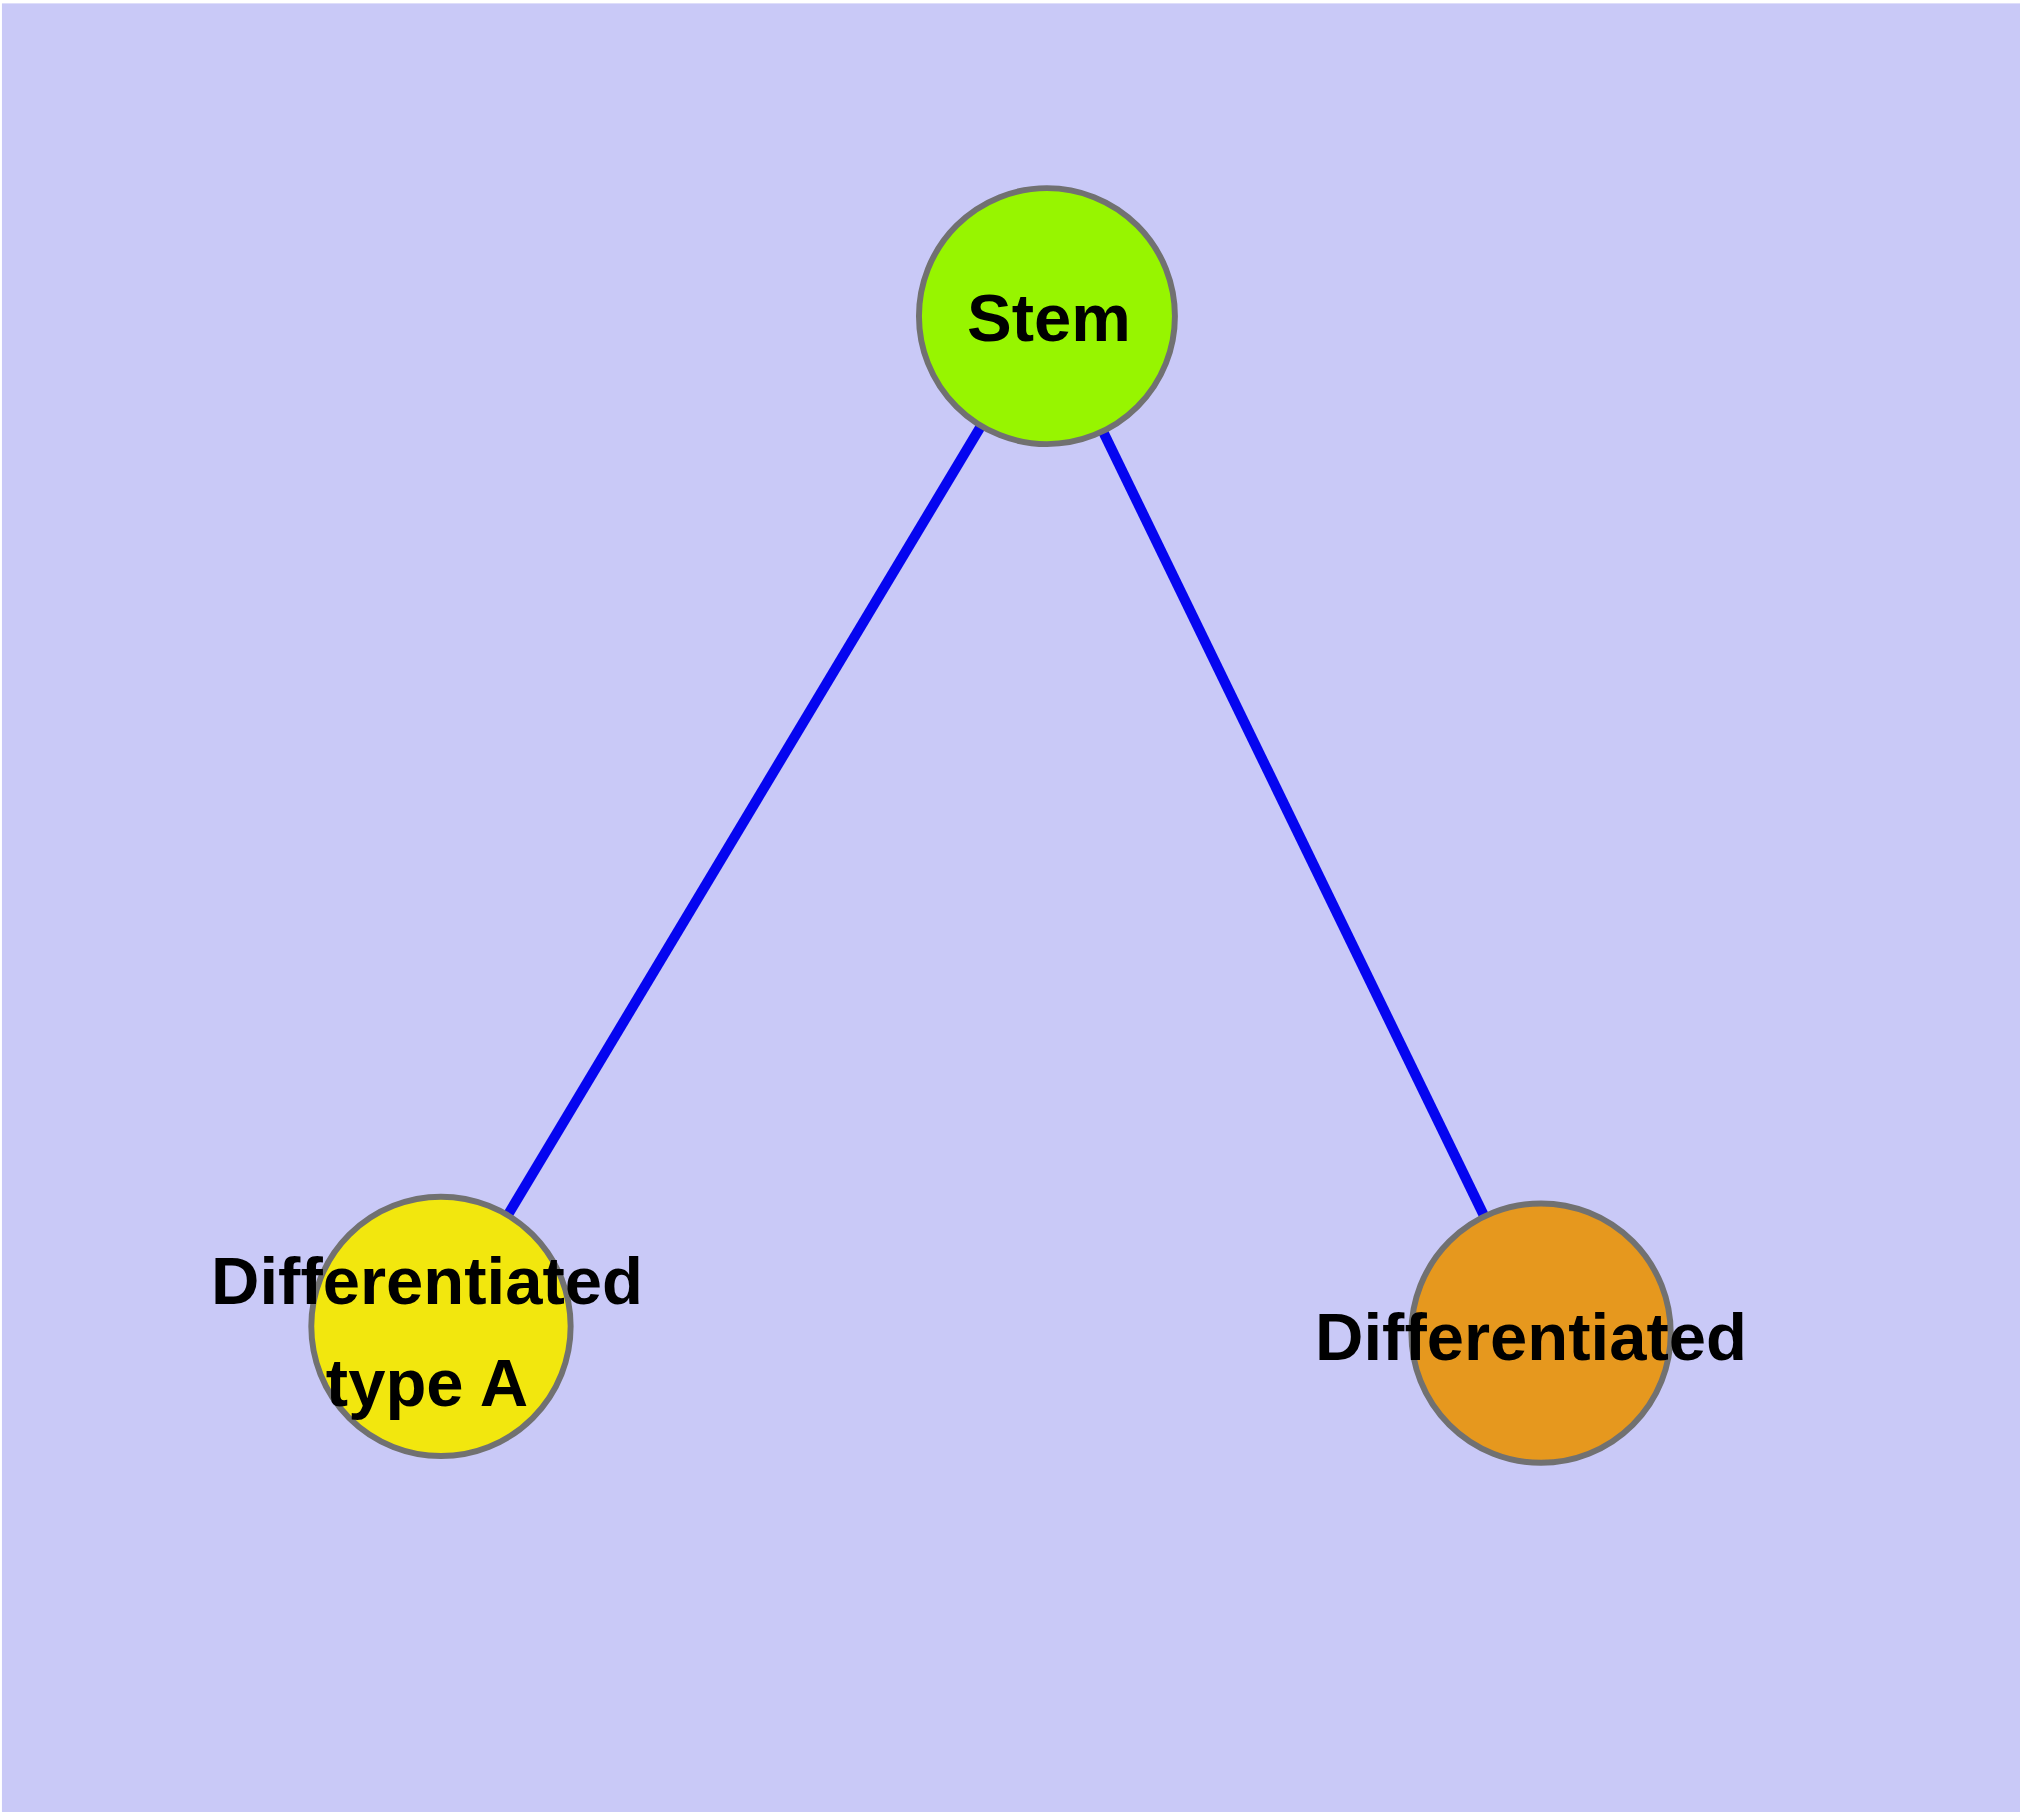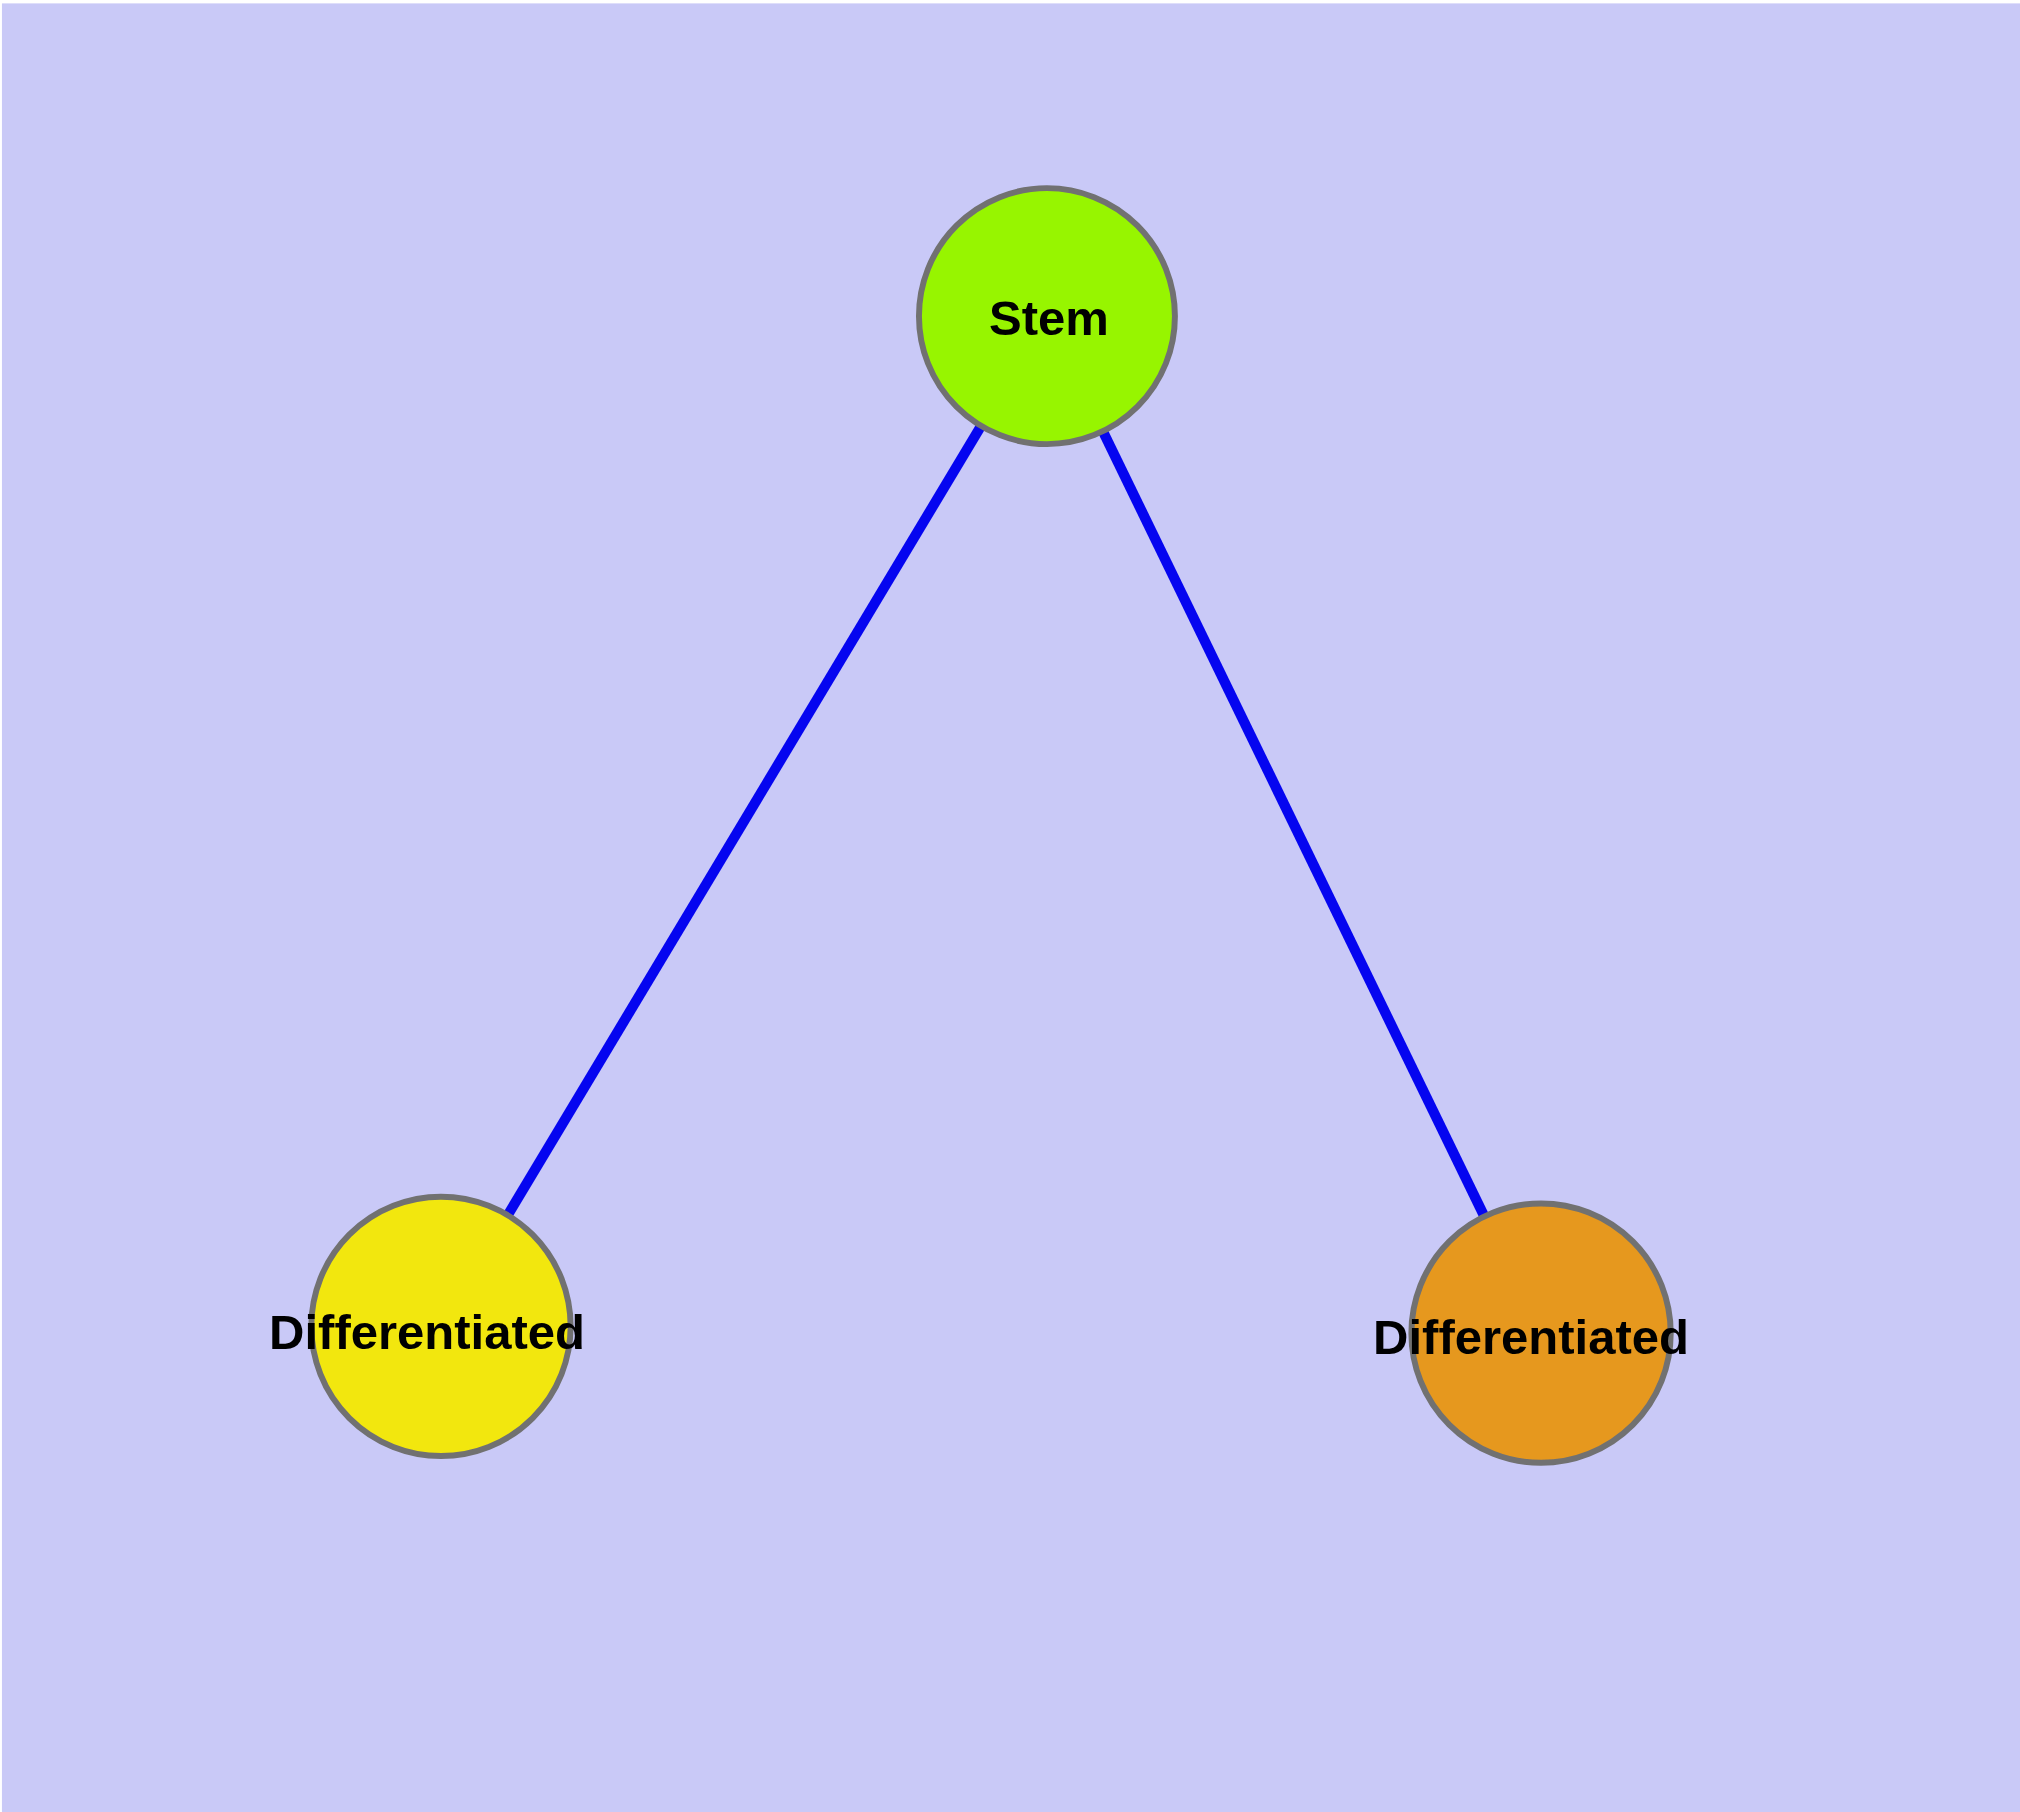--- a/index.html
+++ b/index.html
@@ -21,21 +21,21 @@
     top: 0;
     left: 0;
   }
   .node-label {
     position: absolute;
     transform: translate(-50%, -50%);
     display: flex;
     flex-direction: column;
     align-items: center;
     font-weight: bold;
-    font-size: 49px;
+    font-size: 67px;
     line-height: 102px;
     color: #000000;
     white-space: nowrap;
     text-align: left;
     letter-spacing: 0px;
   }
 </style>
 </head>
 <body>
 
@@ -52,20 +52,21 @@
     <circle cx="520" cy="1565" r="153" stroke-width="7" fill="#f2e70e" stroke="#717171"></circle>
     <circle cx="1818" cy="1573" r="153" stroke-width="7" fill="#e6981e" stroke="#717171"></circle>
   </svg>
 
   <div class="node-label" style="left:1049px; top:318px;">
     <div>Stem</div>
   </div>
 
   <div class="node-label" style="left:427px; top:1332px;">
     <div>Differentiated</div>
+    <div>type A</div>
   </div>
 
   <div class="node-label" style="left:1531px; top:1337px;">
     <div>Differentiated</div>
   </div>
 
 </div>
 
 
 </body></html>

